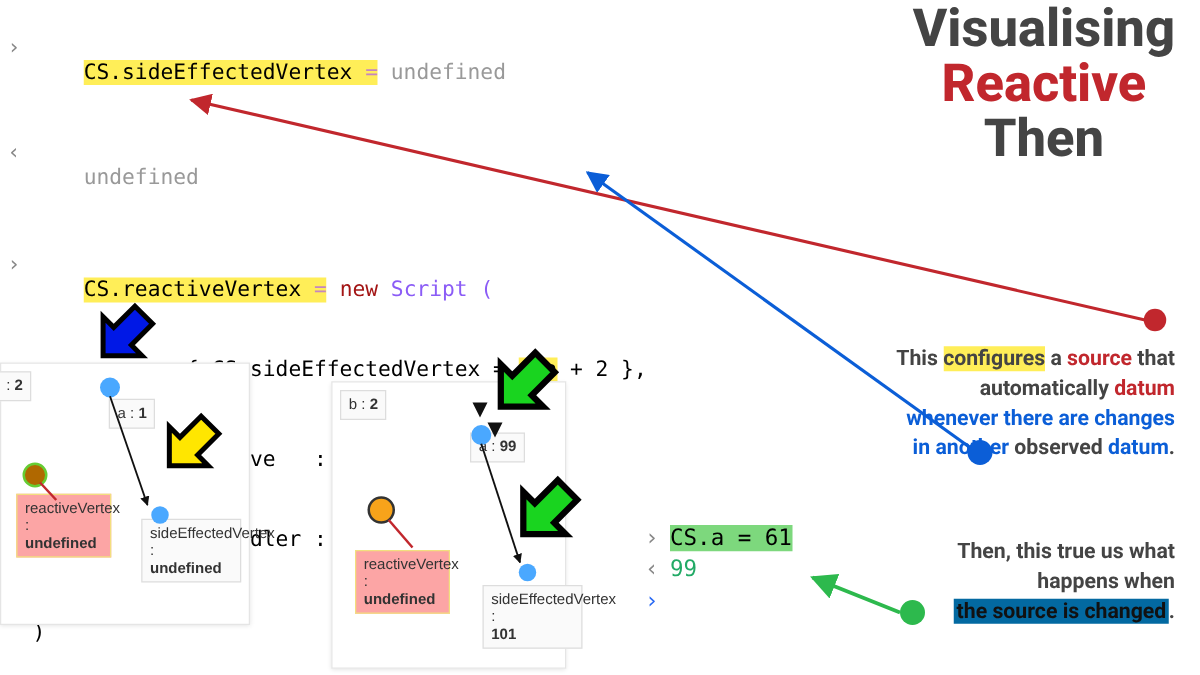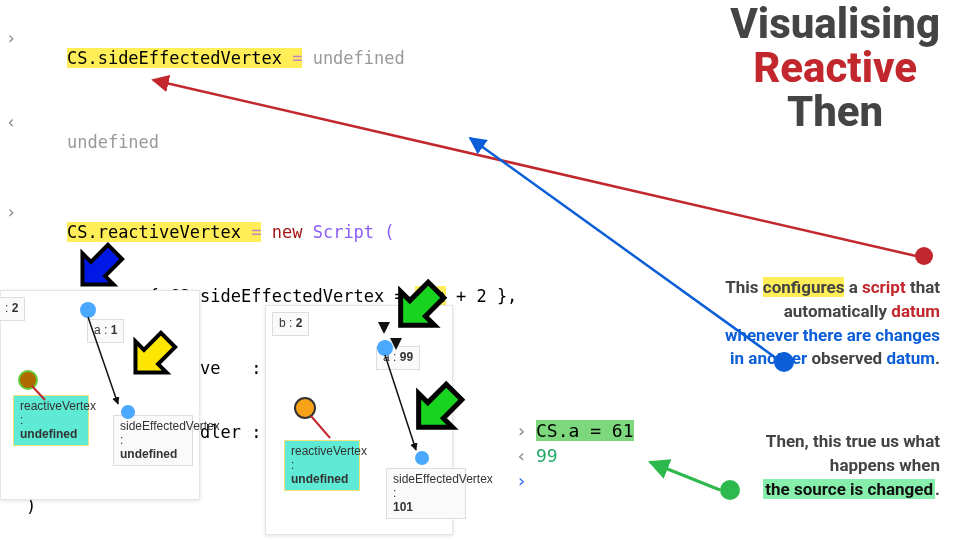--- a/index.html
+++ b/index.html
@@ -13,26 +13,26 @@
 .code-line .prompt{position:absolute;left:6px;color:#888}
 .hl-y{background:#ffee58}
 .kw{color:#a31515}
 .undef{color:#999}
 .op{color:#c586c0}
 .bool-t{color:#3b82f6}
 .bool-f{color:#c1272d}
 .sy{color:#8b5cf6}
 .diag-box{position:absolute;background:#fff;border:1px solid #e5e5e5;box-shadow:0 1px 4px rgba(0,0,0,.12)}
 .node-label{position:absolute;font-family:Arial,sans-serif;font-size:12px;color:#333;background:#fafafa;border:1px solid #ddd;padding:4px 6px;line-height:1.15}
-.node-label.yel{background:#5eead4;border-color:#f2df7e}
+.node-label.yel{background:#fca5a5;border-color:#f2df7e}
 .node-label b{font-weight:bold}
 .desc{position:absolute;right:20px;text-align:right;font-size:17px;font-weight:700;color:#444;line-height:1.4}
 .desc .red{color:#c1272d;font-weight:700}
 .desc .blue{color:#0b5ed7;font-weight:700}
-.desc .green-h{background:#86efac;color:#111;padding:0 2px}
+.desc .green-h{background:#0369a1;color:#111;padding:0 2px}
 .mini-console{position:absolute;font-family:ui-monospace,Menlo,Consolas,monospace;font-size:18px;background:#fff}
 .mini-console .cl{padding:2px 8px 2px 26px;position:relative}
 .mini-console .cl .prompt{position:absolute;left:6px;color:#888}
 .hl-g{background:#7dd87d}
 
 .overlay{position:absolute;left:0;top:0;width:960px;height:540px;pointer-events:none}
 </style>
 </head>
 <body>
 <div class="slide">
@@ -91,21 +91,21 @@
   <div class="cl">
     <span class="prompt">‹</span>
     <span style="color:#2a6">99</span>
   </div>
   <div class="cl">
     <span class="prompt" style="color:#2a6af3">›</span>
   </div>
 </div>
 
 <div class="desc" style="top:276px;width:230px">
-  <span>This</span> <span class="hl-y">configures</span> <span>a</span> <span class="red">script</span> <span>that automatically</span> <span class="red">datum</span> <span class="blue">whenever there are</span> <span class="blue">changes in another</span> <span>observed</span> <span class="blue">datum</span><span>.</span>
+  <span>This</span> <span class="hl-y">configures</span> <span>a</span> <span class="red">source</span> <span>that automatically</span> <span class="red">datum</span> <span class="blue">whenever there are</span> <span class="blue">changes in another</span> <span>observed</span> <span class="blue">datum</span><span>.</span>
 </div>
 <div class="desc" style="top:430px;width:240px">
   <span>Then, this true us what happens when</span><br>
   <span class="green-h">the source is changed</span><span>.</span>
 </div>
 
 <svg class="overlay" viewBox="0 0 960 540">
   <defs>
     <marker id="ah-red" viewBox="0 0 10 10" refX="9" refY="5" markerWidth="7" markerHeight="7" orient="auto">
           <path d="M0 0L10 5L0 10z" fill="#c1272d"></path>

